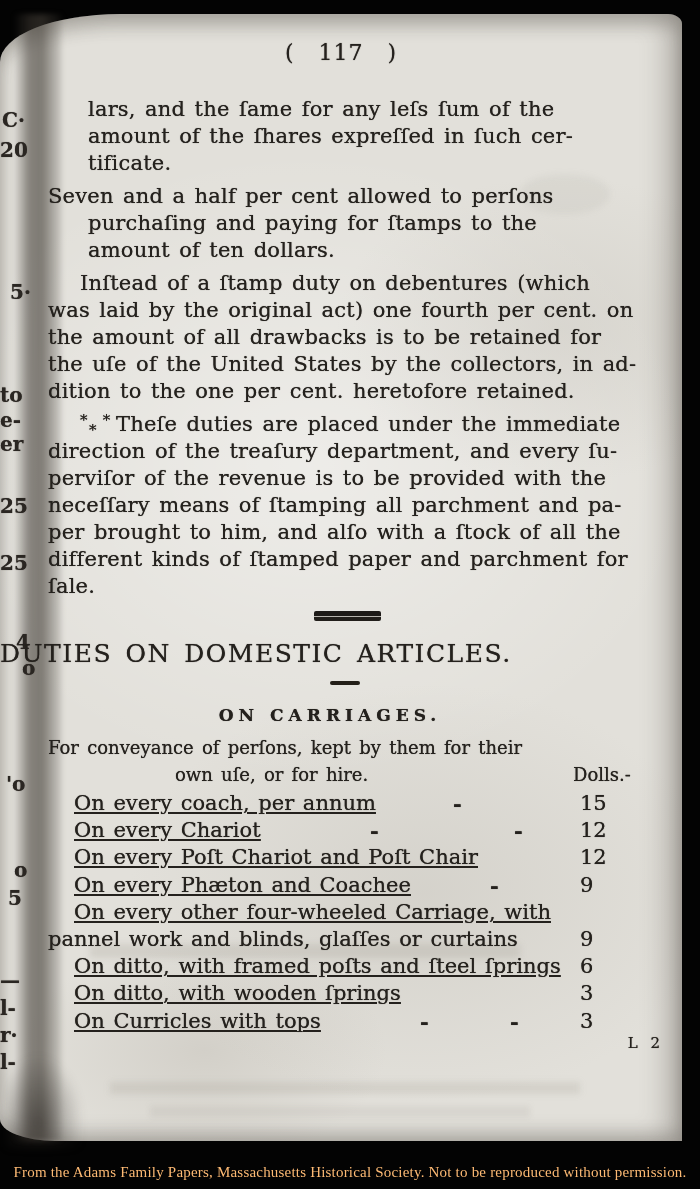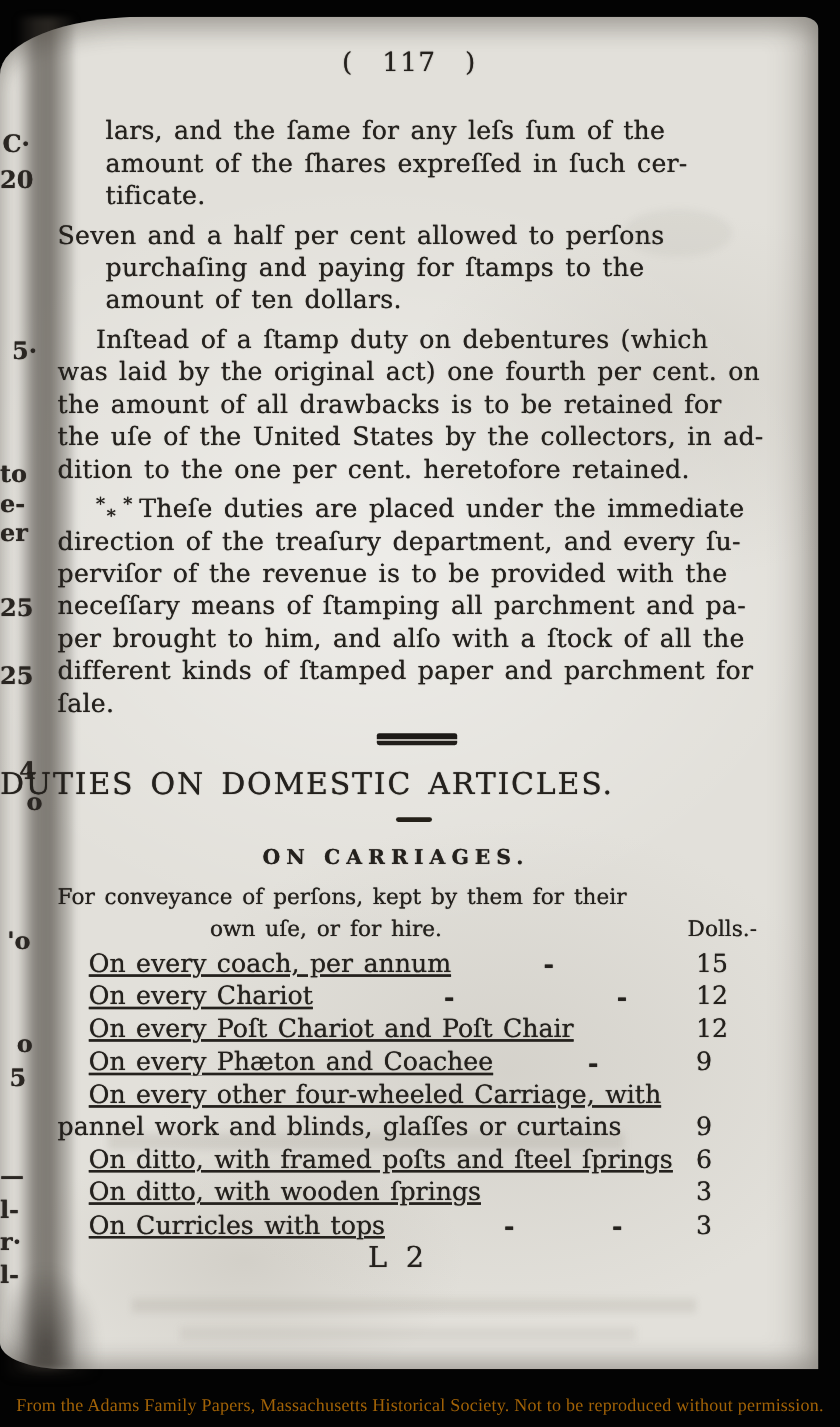--- a/index.html
+++ b/index.html
@@ -56,26 +56,26 @@
   .intro-l2{position:relative;height:27px;}
   .intro-l2 .i2{position:absolute;left:127px;}
   .intro-l2 .dolls{position:absolute;left:525px;}
   .dutytable{position:absolute;left:48px;top:776px;width:616px;font-size:21px;line-height:27.2px;
          word-spacing:2px;text-shadow:0 0 0.7px rgba(32,28,24,0.85);}
   .row{position:relative;height:27.2px;white-space:nowrap;}
   .row .lbl{display:inline-block;}
   .row .lbl.ind{padding-left:26px;text-decoration:underline;}
   .row .dash{position:absolute;font-weight:bold;}
   .row .val{position:absolute;left:532px;width:88px;text-align:left;}
-  .sig{position:absolute;top:1020px;left:0;width:660px;text-align:center;font-size:24px;
+  .sig{position:absolute;top:1020px;left:0;width:660px;text-align:right;font-size:15px;
        word-spacing:8px;text-shadow:0 0 0.7px rgba(32,28,24,0.8);}
   .mfrag{position:absolute;font-size:20px;font-weight:bold;color:#2a2622;
          text-shadow:0 0 0.8px rgba(40,35,30,0.8);}
   .caption{position:absolute;left:0;bottom:8px;width:100%;text-align:center;
-           color:#a16207;font-size:15px;letter-spacing:0.2px;
+           color:#fdba74;font-size:15px;letter-spacing:0.2px;
            font-family:"Liberation Serif","DejaVu Serif",serif;}
   .ghost{position:absolute;color:rgba(120,114,104,0.35);filter:blur(1.5px);font-size:18px;
          letter-spacing:2px;white-space:nowrap;}
 </style>
 </head>
 <body>
 
 <div class="frame">
   <div class="page">
     <div class="gutter"></div>

